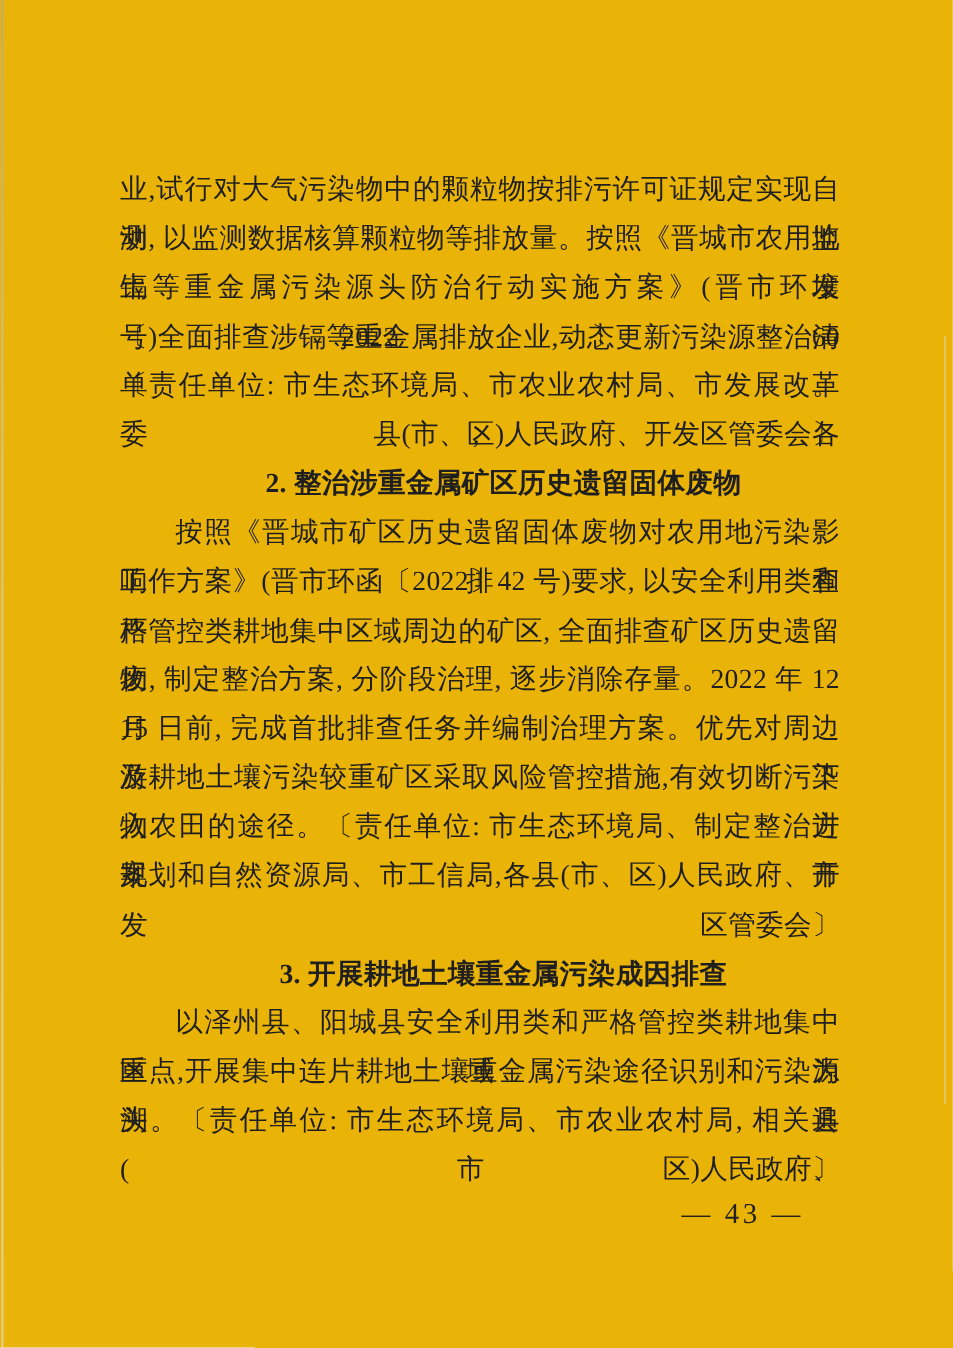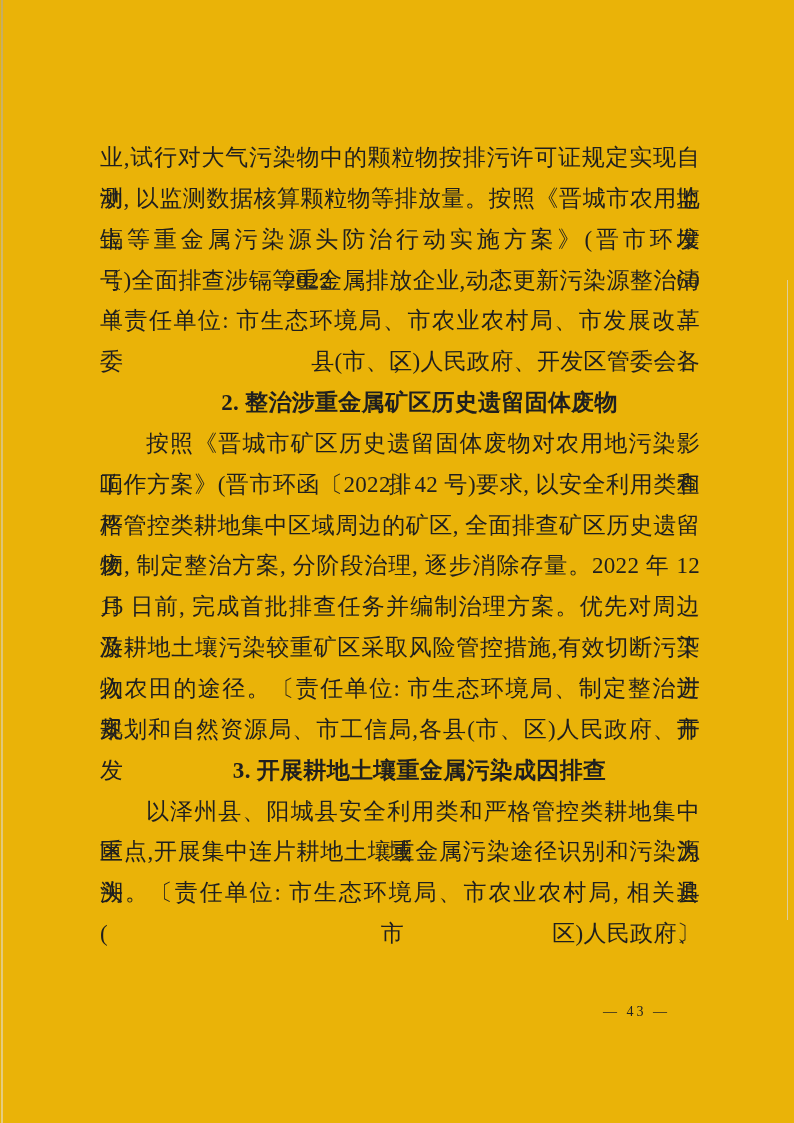--- a/index.html
+++ b/index.html
@@ -59,21 +59,21 @@
   .h {
     font-weight: bold;
     padding-left: 1.7em;
     text-align: center;
     font-family: Liberation Serif, serif;
   }
   .page-num {
     position: absolute;
     top: 997px;
     right: 124px;
-    font-size: 14px;
+    font-size: 24px;
     line-height: 30px;
     letter-spacing: 3px;
     color: #222222;
   }
 </style>
 </head>
 <body>
 
 <div class="page">
   <div class="scan-edge-left"></div>
@@ -91,20 +91,21 @@
     <div class="t h">2. 整治涉重金属矿区历史遗留固体废物</div>
 
     <div class="t j ind">按照《晋城市矿区历史遗留固体废物对农用地污染影响排查</div>
     <div class="t j">工作方案》(晋市环函〔2022〕42 号)要求, 以安全利用类和严</div>
     <div class="t j">格管控类耕地集中区域周边的矿区, 全面排查矿区历史遗留废</div>
     <div class="t j">物, 制定整治方案, 分阶段治理, 逐步消除存量。2022 年 12 月</div>
     <div class="t j">15 日前, 完成首批排查任务并编制治理方案。优先对周边及下</div>
     <div class="t j">游耕地土壤污染较重矿区采取风险管控措施,有效切断污染物进</div>
     <div class="t j">入农田的途径。〔责任单位: 市生态环境局、制定整治方案、市</div>
     <div class="t j">规划和自然资源局、市工信局,各县(市、区)人民政府、开发</div>
+    <div class="t end">区管委会〕</div>
 
     <div class="t h">3. 开展耕地土壤重金属污染成因排查</div>
 
     <div class="t j ind">以泽州县、阳城县安全利用类和严格管控类耕地集中区域为</div>
     <div class="t j">重点,开展集中连片耕地土壤重金属污染途径识别和污染源头追</div>
     <div class="t j">溯。〔责任单位: 市生态环境局、市农业农村局, 相关县(市、</div>
     <div class="t end">区)人民政府〕</div>
   </div>
 
   <div class="page-num">— 43 —</div>

